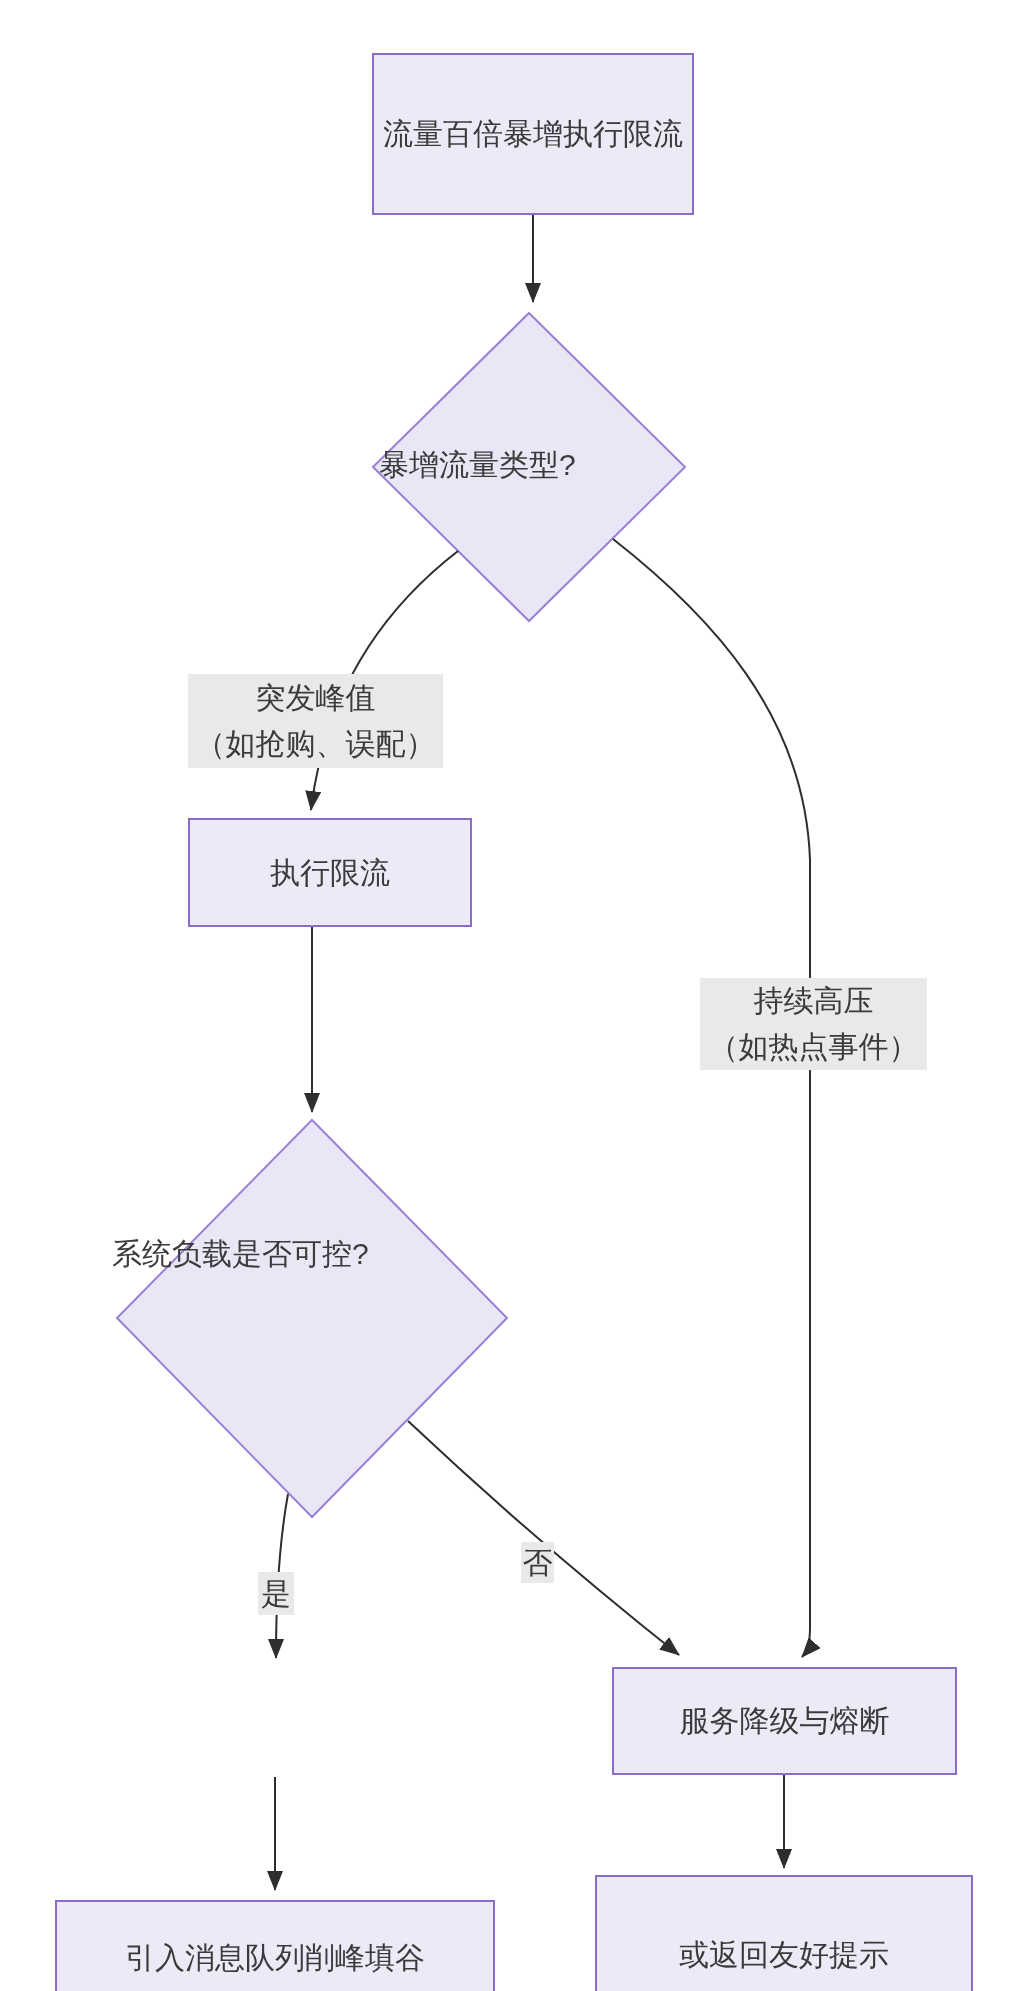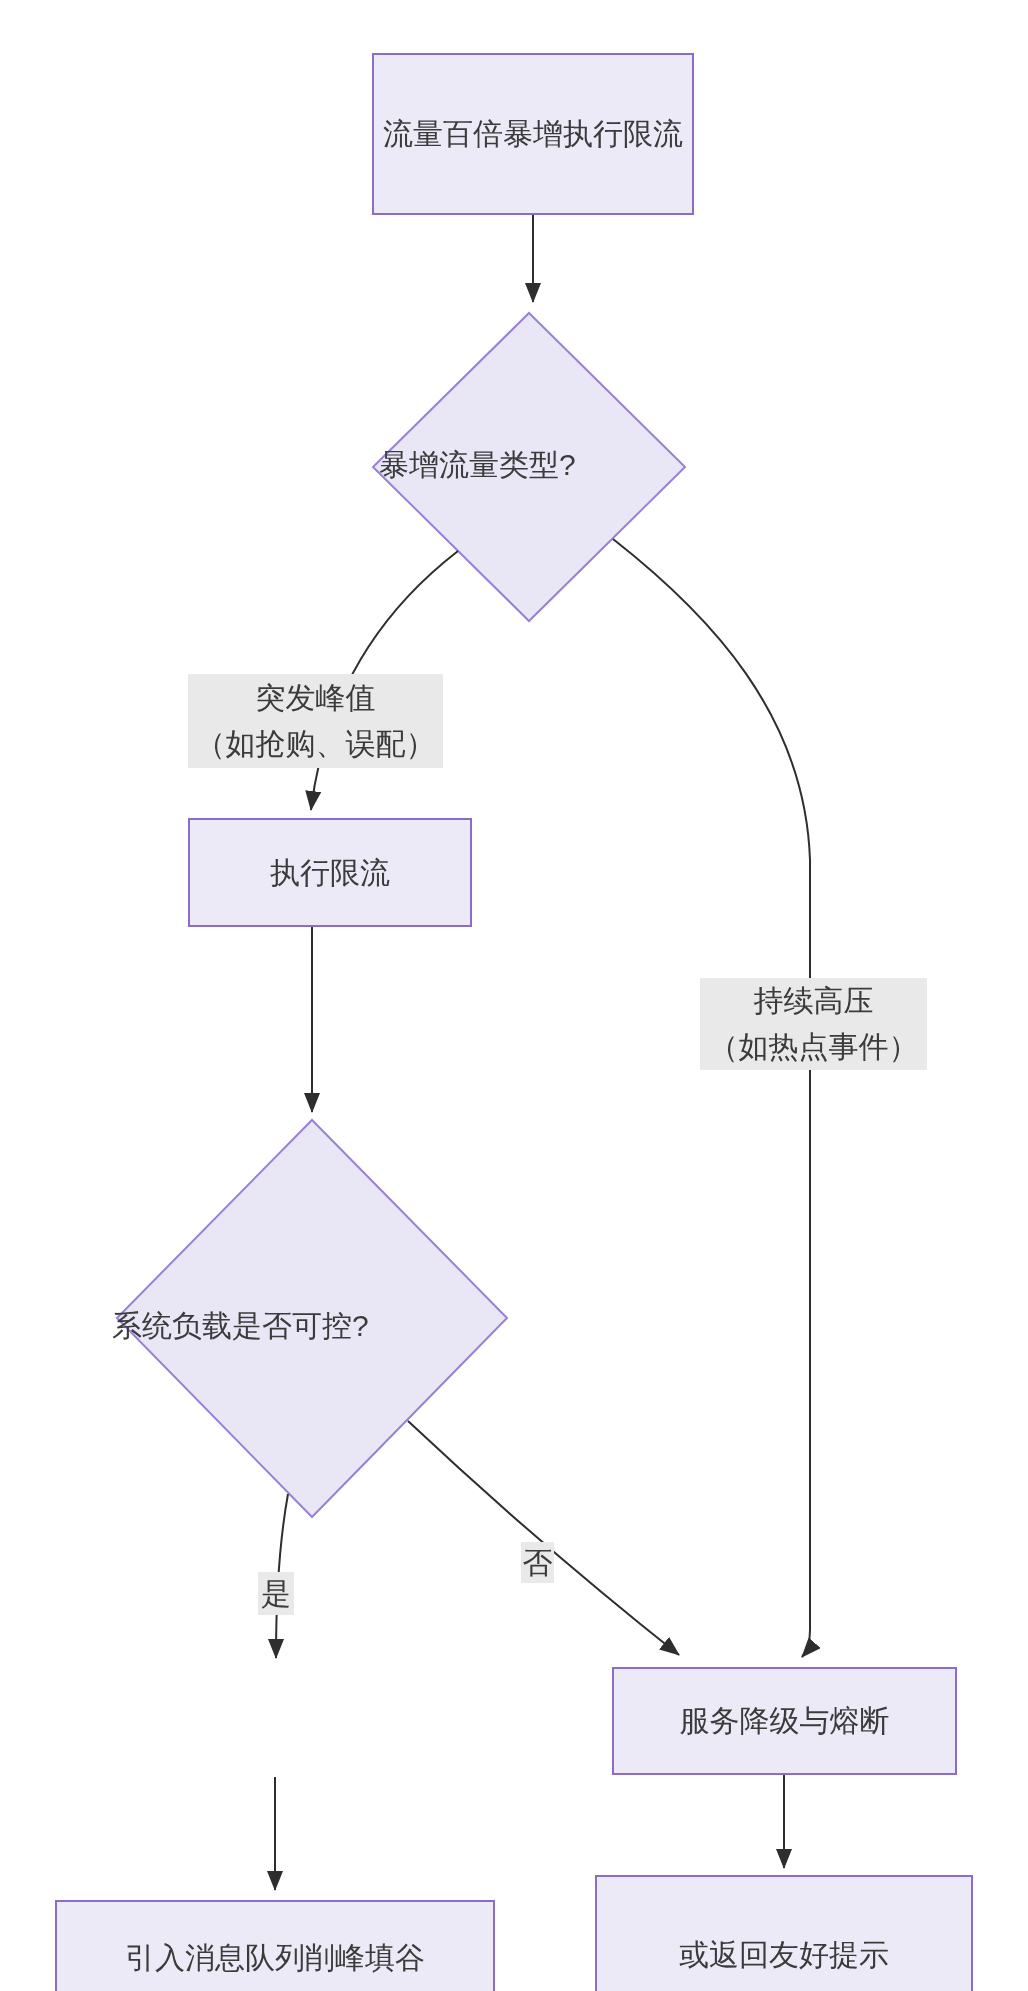--- a/index.html
+++ b/index.html
@@ -76,21 +76,21 @@
   </div>
 
   <div class="diamond-text" style="left:379px;top:440px;width:300px;height:50px;">
     <span>暴增流量类型?</span>
   </div>
 
   <div class="node" style="left:188px;top:818px;width:284px;height:109px;">
     <span>执行限流</span>
   </div>
 
-  <div class="diamond-text" style="left:112px;top:1301px;width:400px;height:50px;">
+  <div class="diamond-text" style="left:112px;top:1229px;width:400px;height:50px;">
     <span>系统负载是否可控?</span>
   </div>
 
 
   <div class="node" style="left:612px;top:1667px;width:345px;height:108px;text-align:right;">
     <span>服务降级与熔断</span>
   </div>
 
   <div class="node" style="left:55px;top:1900px;width:440px;height:115px;">
     <span>引入消息队列削峰填谷</span>

